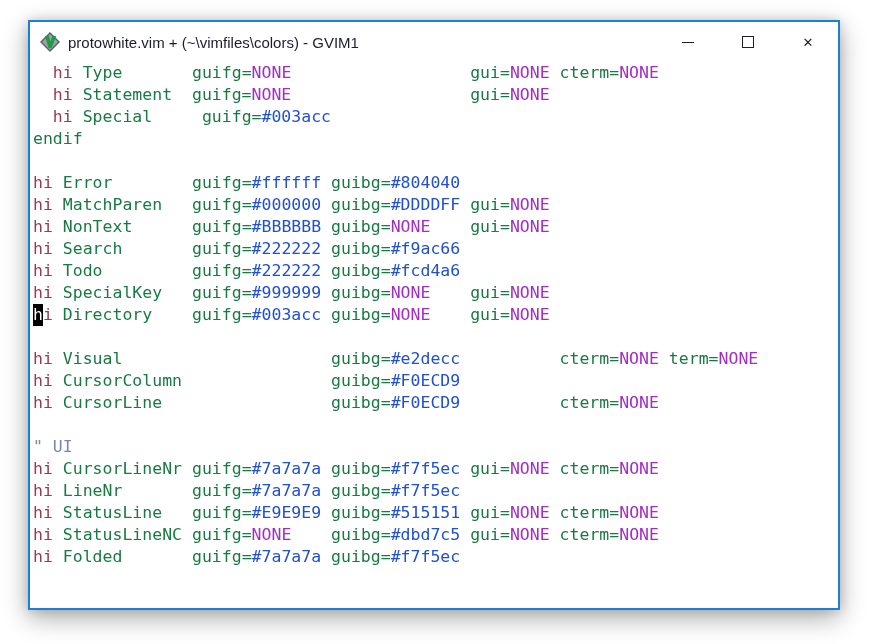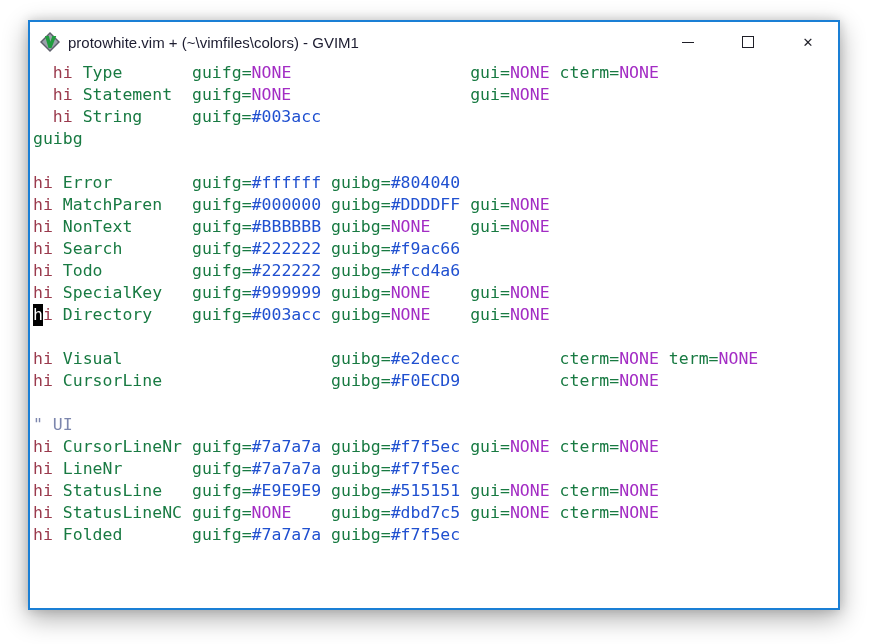--- a/index.html
+++ b/index.html
@@ -41,32 +41,33 @@
           <span class="glyph-max"></span>
         </div>
         <div class="ctrl">
           <span class="glyph-close">✕</span>
         </div>
       </div>
     </div>
     <div class="editor" id="editor">
         <div class="code-line"><span style="color: rgb(154, 58, 77);">  hi </span><span style="color: rgb(24, 122, 66);">Type</span><span style="color: rgb(0, 0, 0);">       </span><span style="color: rgb(24, 122, 66);">guifg=</span><span style="color: rgb(163, 44, 196);">NONE</span><span style="color: rgb(0, 0, 0);">                  </span><span style="color: rgb(24, 122, 66);">gui=</span><span style="color: rgb(163, 44, 196);">NONE</span><span style="color: rgb(0, 0, 0);"> </span><span style="color: rgb(24, 122, 66);">cterm=</span><span style="color: rgb(163, 44, 196);">NONE</span></div>
         <div class="code-line"><span style="color: rgb(154, 58, 77);">  hi </span><span style="color: rgb(24, 122, 66);">Statement</span><span style="color: rgb(0, 0, 0);">  </span><span style="color: rgb(24, 122, 66);">guifg=</span><span style="color: rgb(163, 44, 196);">NONE</span><span style="color: rgb(0, 0, 0);">                  </span><span style="color: rgb(24, 122, 66);">gui=</span><span style="color: rgb(163, 44, 196);">NONE</span></div>
-        <div class="code-line"><span style="color: rgb(154, 58, 77);">  hi </span><span style="color: rgb(24, 122, 66);">String</span><span style="color: rgb(0, 0, 0);">     </span><span style="color: rgb(24, 122, 66);">guifg=</span><span style="color: rgb(32, 80, 208);">#003acc</span></div>
-        <div class="code-line"><span style="color: rgb(24, 122, 66);">guibg</span></div>
+        <div class="code-line"><span style="color: rgb(154, 58, 77);">  hi </span><span style="color: rgb(24, 122, 66);">Special</span><span style="color: rgb(0, 0, 0);">     </span><span style="color: rgb(24, 122, 66);">guifg=</span><span style="color: rgb(32, 80, 208);">#003acc</span></div>
+        <div class="code-line"><span style="color: rgb(24, 122, 66);">endif</span></div>
         <div class="code-line"> </div>
         <div class="code-line"><span style="color: rgb(154, 58, 77);">hi </span><span style="color: rgb(24, 122, 66);">Error</span><span style="color: rgb(0, 0, 0);">        </span><span style="color: rgb(24, 122, 66);">guifg=</span><span style="color: rgb(32, 80, 208);">#ffffff</span><span style="color: rgb(0, 0, 0);"> </span><span style="color: rgb(24, 122, 66);">guibg=</span><span style="color: rgb(32, 80, 208);">#804040</span></div>
         <div class="code-line"><span style="color: rgb(154, 58, 77);">hi </span><span style="color: rgb(24, 122, 66);">MatchParen</span><span style="color: rgb(0, 0, 0);">   </span><span style="color: rgb(24, 122, 66);">guifg=</span><span style="color: rgb(32, 80, 208);">#000000</span><span style="color: rgb(0, 0, 0);"> </span><span style="color: rgb(24, 122, 66);">guibg=</span><span style="color: rgb(32, 80, 208);">#DDDDFF</span><span style="color: rgb(0, 0, 0);"> </span><span style="color: rgb(24, 122, 66);">gui=</span><span style="color: rgb(163, 44, 196);">NONE</span></div>
         <div class="code-line"><span style="color: rgb(154, 58, 77);">hi </span><span style="color: rgb(24, 122, 66);">NonText</span><span style="color: rgb(0, 0, 0);">      </span><span style="color: rgb(24, 122, 66);">guifg=</span><span style="color: rgb(32, 80, 208);">#BBBBBB</span><span style="color: rgb(0, 0, 0);"> </span><span style="color: rgb(24, 122, 66);">guibg=</span><span style="color: rgb(163, 44, 196);">NONE</span><span style="color: rgb(0, 0, 0);">    </span><span style="color: rgb(24, 122, 66);">gui=</span><span style="color: rgb(163, 44, 196);">NONE</span></div>
         <div class="code-line"><span style="color: rgb(154, 58, 77);">hi </span><span style="color: rgb(24, 122, 66);">Search</span><span style="color: rgb(0, 0, 0);">       </span><span style="color: rgb(24, 122, 66);">guifg=</span><span style="color: rgb(32, 80, 208);">#222222</span><span style="color: rgb(0, 0, 0);"> </span><span style="color: rgb(24, 122, 66);">guibg=</span><span style="color: rgb(32, 80, 208);">#f9ac66</span></div>
         <div class="code-line"><span style="color: rgb(154, 58, 77);">hi </span><span style="color: rgb(24, 122, 66);">Todo</span><span style="color: rgb(0, 0, 0);">         </span><span style="color: rgb(24, 122, 66);">guifg=</span><span style="color: rgb(32, 80, 208);">#222222</span><span style="color: rgb(0, 0, 0);"> </span><span style="color: rgb(24, 122, 66);">guibg=</span><span style="color: rgb(32, 80, 208);">#fcd4a6</span></div>
         <div class="code-line"><span style="color: rgb(154, 58, 77);">hi </span><span style="color: rgb(24, 122, 66);">SpecialKey</span><span style="color: rgb(0, 0, 0);">   </span><span style="color: rgb(24, 122, 66);">guifg=</span><span style="color: rgb(32, 80, 208);">#999999</span><span style="color: rgb(0, 0, 0);"> </span><span style="color: rgb(24, 122, 66);">guibg=</span><span style="color: rgb(163, 44, 196);">NONE</span><span style="color: rgb(0, 0, 0);">    </span><span style="color: rgb(24, 122, 66);">gui=</span><span style="color: rgb(163, 44, 196);">NONE</span></div>
         <div class="code-line"><span class="cursor" style="background: rgb(0, 0, 0); color: rgb(255, 255, 255);">h</span><span style="color: rgb(154, 58, 77);">i </span><span style="color: rgb(24, 122, 66);">Directory</span><span style="color: rgb(0, 0, 0);">    </span><span style="color: rgb(24, 122, 66);">guifg=</span><span style="color: rgb(32, 80, 208);">#003acc</span><span style="color: rgb(0, 0, 0);"> </span><span style="color: rgb(24, 122, 66);">guibg=</span><span style="color: rgb(163, 44, 196);">NONE</span><span style="color: rgb(0, 0, 0);">    </span><span style="color: rgb(24, 122, 66);">gui=</span><span style="color: rgb(163, 44, 196);">NONE</span></div>
         <div class="code-line"> </div>
         <div class="code-line"><span style="color: rgb(154, 58, 77);">hi </span><span style="color: rgb(24, 122, 66);">Visual</span><span style="color: rgb(0, 0, 0);">                     </span><span style="color: rgb(24, 122, 66);">guibg=</span><span style="color: rgb(32, 80, 208);">#e2decc</span><span style="color: rgb(0, 0, 0);">          </span><span style="color: rgb(24, 122, 66);">cterm=</span><span style="color: rgb(163, 44, 196);">NONE</span><span style="color: rgb(0, 0, 0);"> </span><span style="color: rgb(24, 122, 66);">term=</span><span style="color: rgb(163, 44, 196);">NONE</span></div>
+        <div class="code-line"><span style="color: rgb(154, 58, 77);">hi </span><span style="color: rgb(24, 122, 66);">CursorColumn</span><span style="color: rgb(0, 0, 0);">               </span><span style="color: rgb(24, 122, 66);">guibg=</span><span style="color: rgb(32, 80, 208);">#F0ECD9</span></div>
         <div class="code-line"><span style="color: rgb(154, 58, 77);">hi </span><span style="color: rgb(24, 122, 66);">CursorLine</span><span style="color: rgb(0, 0, 0);">                 </span><span style="color: rgb(24, 122, 66);">guibg=</span><span style="color: rgb(32, 80, 208);">#F0ECD9</span><span style="color: rgb(0, 0, 0);">          </span><span style="color: rgb(24, 122, 66);">cterm=</span><span style="color: rgb(163, 44, 196);">NONE</span></div>
         <div class="code-line"> </div>
         <div class="code-line"><span style="color: rgb(124, 134, 173);">" UI</span></div>
         <div class="code-line"><span style="color: rgb(154, 58, 77);">hi </span><span style="color: rgb(24, 122, 66);">CursorLineNr</span><span style="color: rgb(0, 0, 0);"> </span><span style="color: rgb(24, 122, 66);">guifg=</span><span style="color: rgb(32, 80, 208);">#7a7a7a</span><span style="color: rgb(0, 0, 0);"> </span><span style="color: rgb(24, 122, 66);">guibg=</span><span style="color: rgb(32, 80, 208);">#f7f5ec</span><span style="color: rgb(0, 0, 0);"> </span><span style="color: rgb(24, 122, 66);">gui=</span><span style="color: rgb(163, 44, 196);">NONE</span><span style="color: rgb(0, 0, 0);"> </span><span style="color: rgb(24, 122, 66);">cterm=</span><span style="color: rgb(163, 44, 196);">NONE</span></div>
         <div class="code-line"><span style="color: rgb(154, 58, 77);">hi </span><span style="color: rgb(24, 122, 66);">LineNr</span><span style="color: rgb(0, 0, 0);">       </span><span style="color: rgb(24, 122, 66);">guifg=</span><span style="color: rgb(32, 80, 208);">#7a7a7a</span><span style="color: rgb(0, 0, 0);"> </span><span style="color: rgb(24, 122, 66);">guibg=</span><span style="color: rgb(32, 80, 208);">#f7f5ec</span></div>
         <div class="code-line"><span style="color: rgb(154, 58, 77);">hi </span><span style="color: rgb(24, 122, 66);">StatusLine</span><span style="color: rgb(0, 0, 0);">   </span><span style="color: rgb(24, 122, 66);">guifg=</span><span style="color: rgb(32, 80, 208);">#E9E9E9</span><span style="color: rgb(0, 0, 0);"> </span><span style="color: rgb(24, 122, 66);">guibg=</span><span style="color: rgb(32, 80, 208);">#515151</span><span style="color: rgb(0, 0, 0);"> </span><span style="color: rgb(24, 122, 66);">gui=</span><span style="color: rgb(163, 44, 196);">NONE</span><span style="color: rgb(0, 0, 0);"> </span><span style="color: rgb(24, 122, 66);">cterm=</span><span style="color: rgb(163, 44, 196);">NONE</span></div>
         <div class="code-line"><span style="color: rgb(154, 58, 77);">hi </span><span style="color: rgb(24, 122, 66);">StatusLineNC</span><span style="color: rgb(0, 0, 0);"> </span><span style="color: rgb(24, 122, 66);">guifg=</span><span style="color: rgb(163, 44, 196);">NONE</span><span style="color: rgb(0, 0, 0);">    </span><span style="color: rgb(24, 122, 66);">guibg=</span><span style="color: rgb(32, 80, 208);">#dbd7c5</span><span style="color: rgb(0, 0, 0);"> </span><span style="color: rgb(24, 122, 66);">gui=</span><span style="color: rgb(163, 44, 196);">NONE</span><span style="color: rgb(0, 0, 0);"> </span><span style="color: rgb(24, 122, 66);">cterm=</span><span style="color: rgb(163, 44, 196);">NONE</span></div>
         <div class="code-line"><span style="color: rgb(154, 58, 77);">hi </span><span style="color: rgb(24, 122, 66);">Folded</span><span style="color: rgb(0, 0, 0);">       </span><span style="color: rgb(24, 122, 66);">guifg=</span><span style="color: rgb(32, 80, 208);">#7a7a7a</span><span style="color: rgb(0, 0, 0);"> </span><span style="color: rgb(24, 122, 66);">guibg=</span><span style="color: rgb(32, 80, 208);">#f7f5ec</span></div>
       </div>
   </div>

